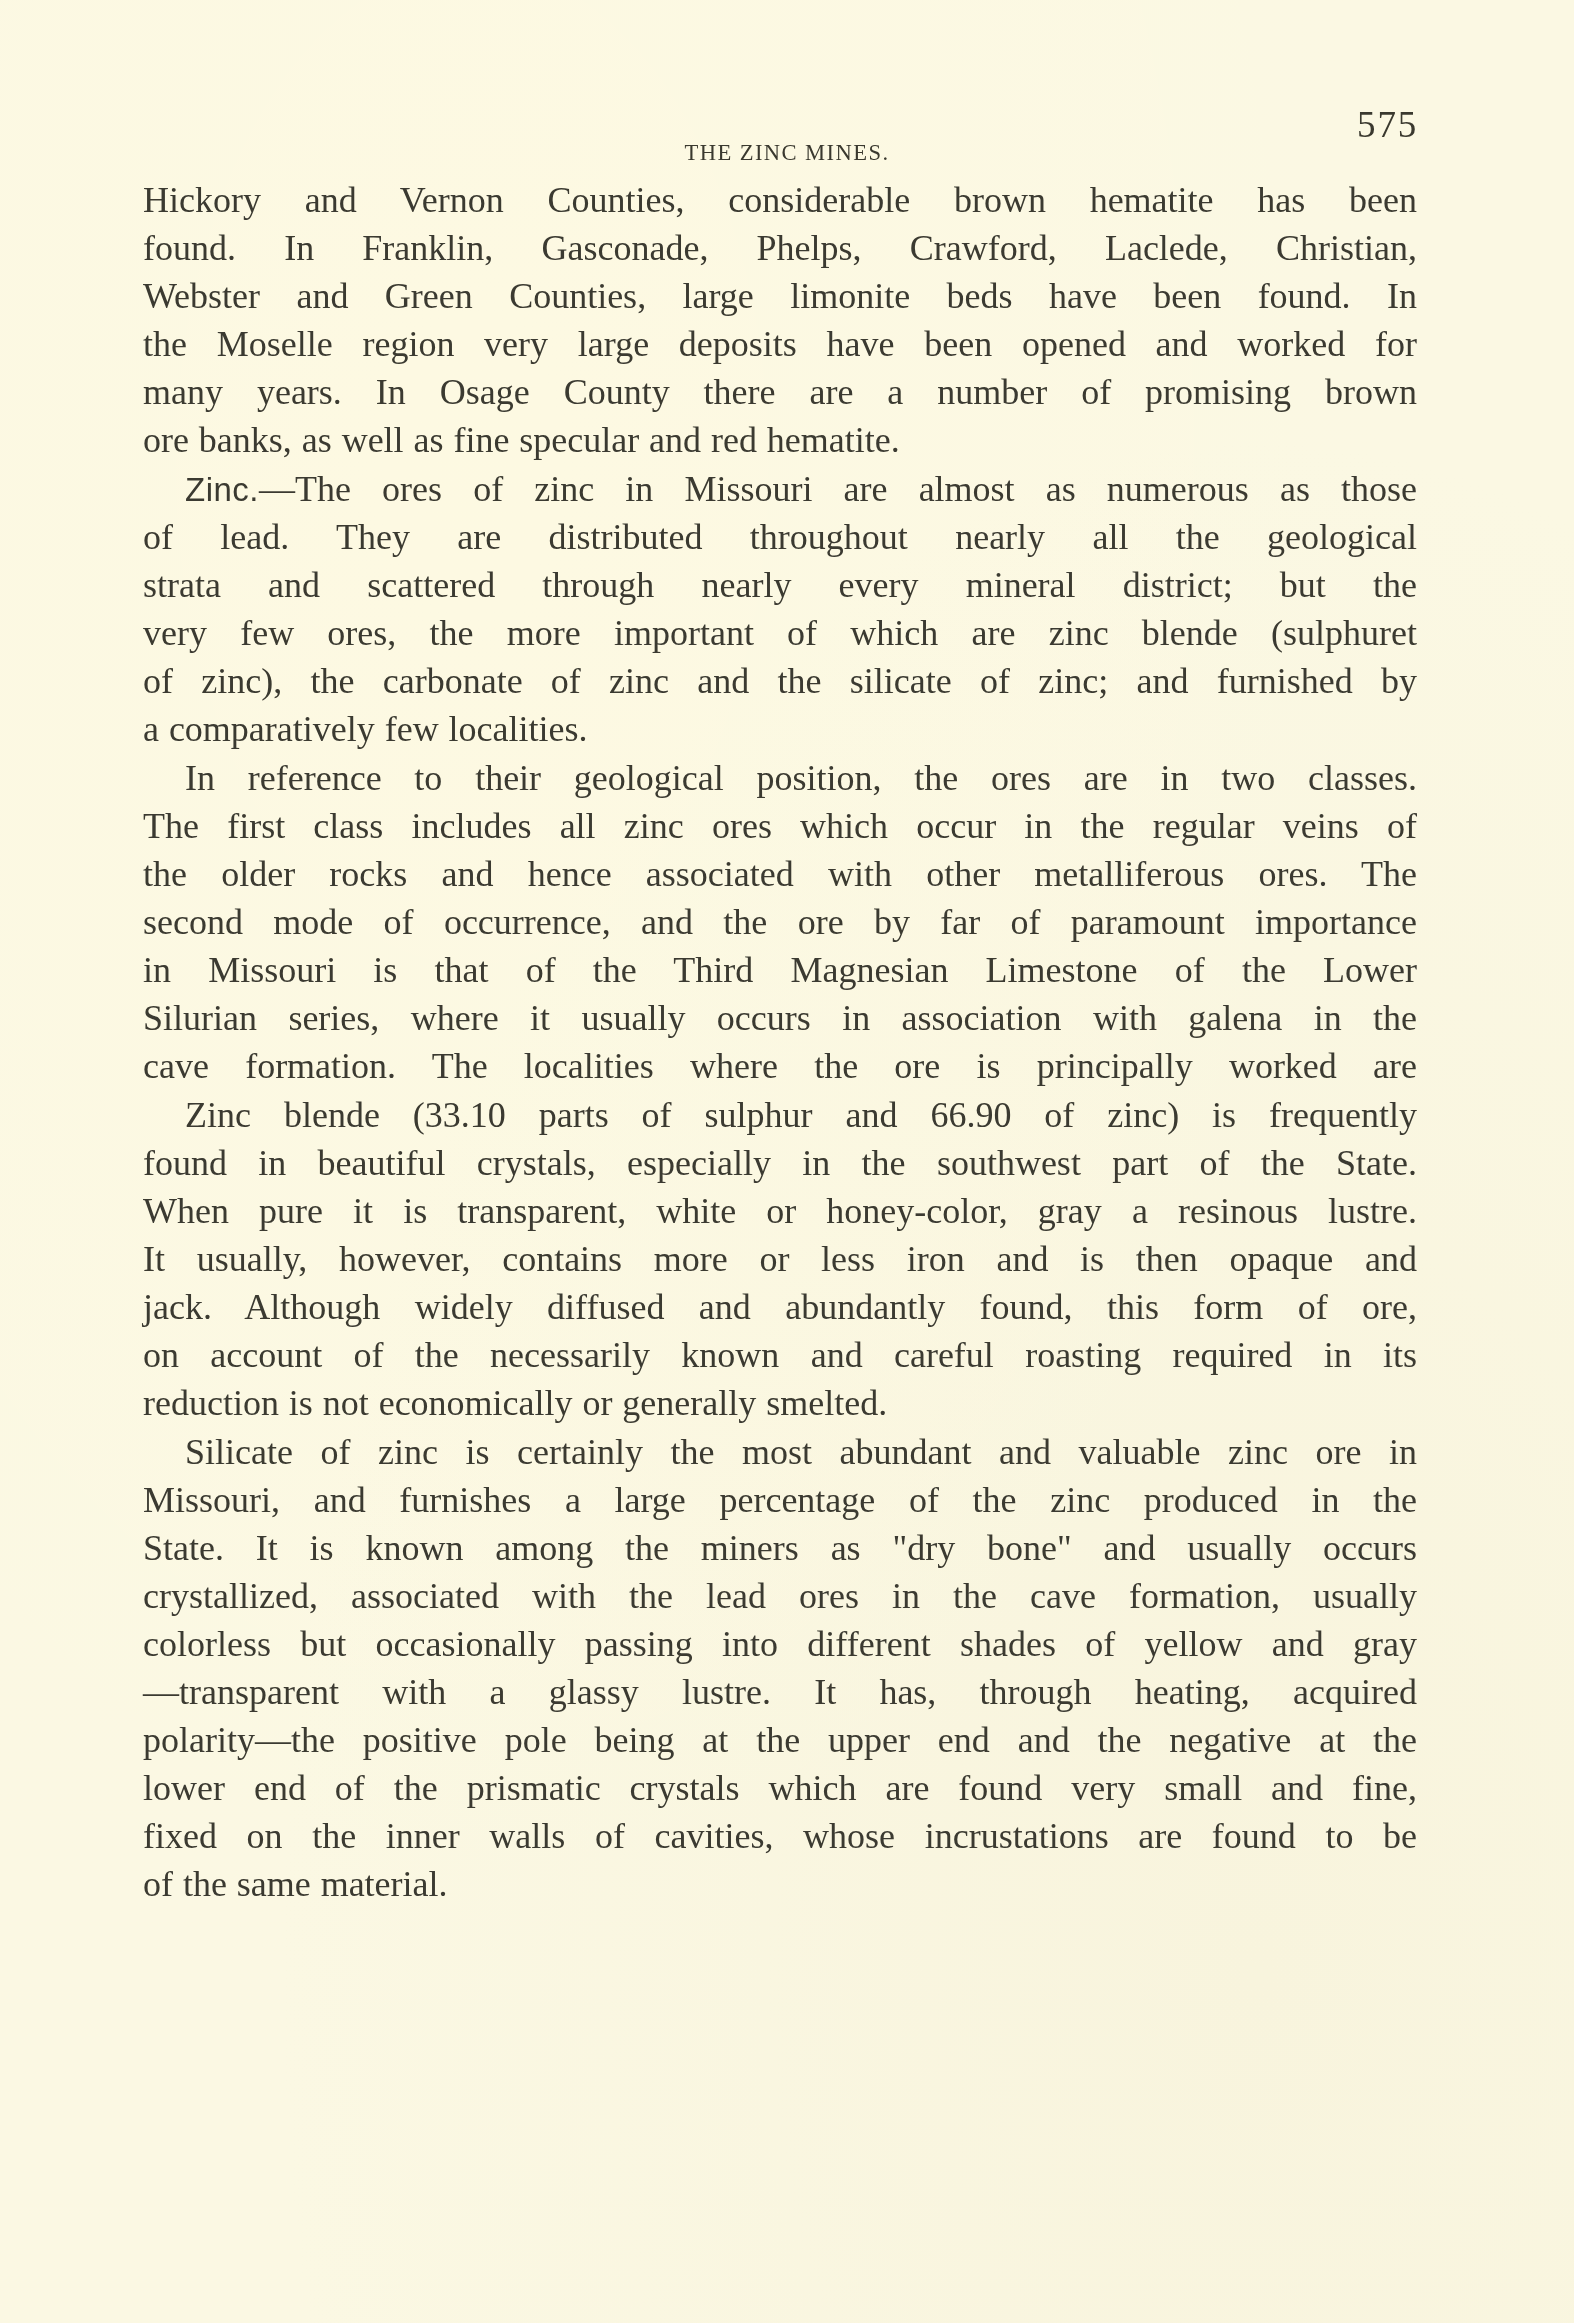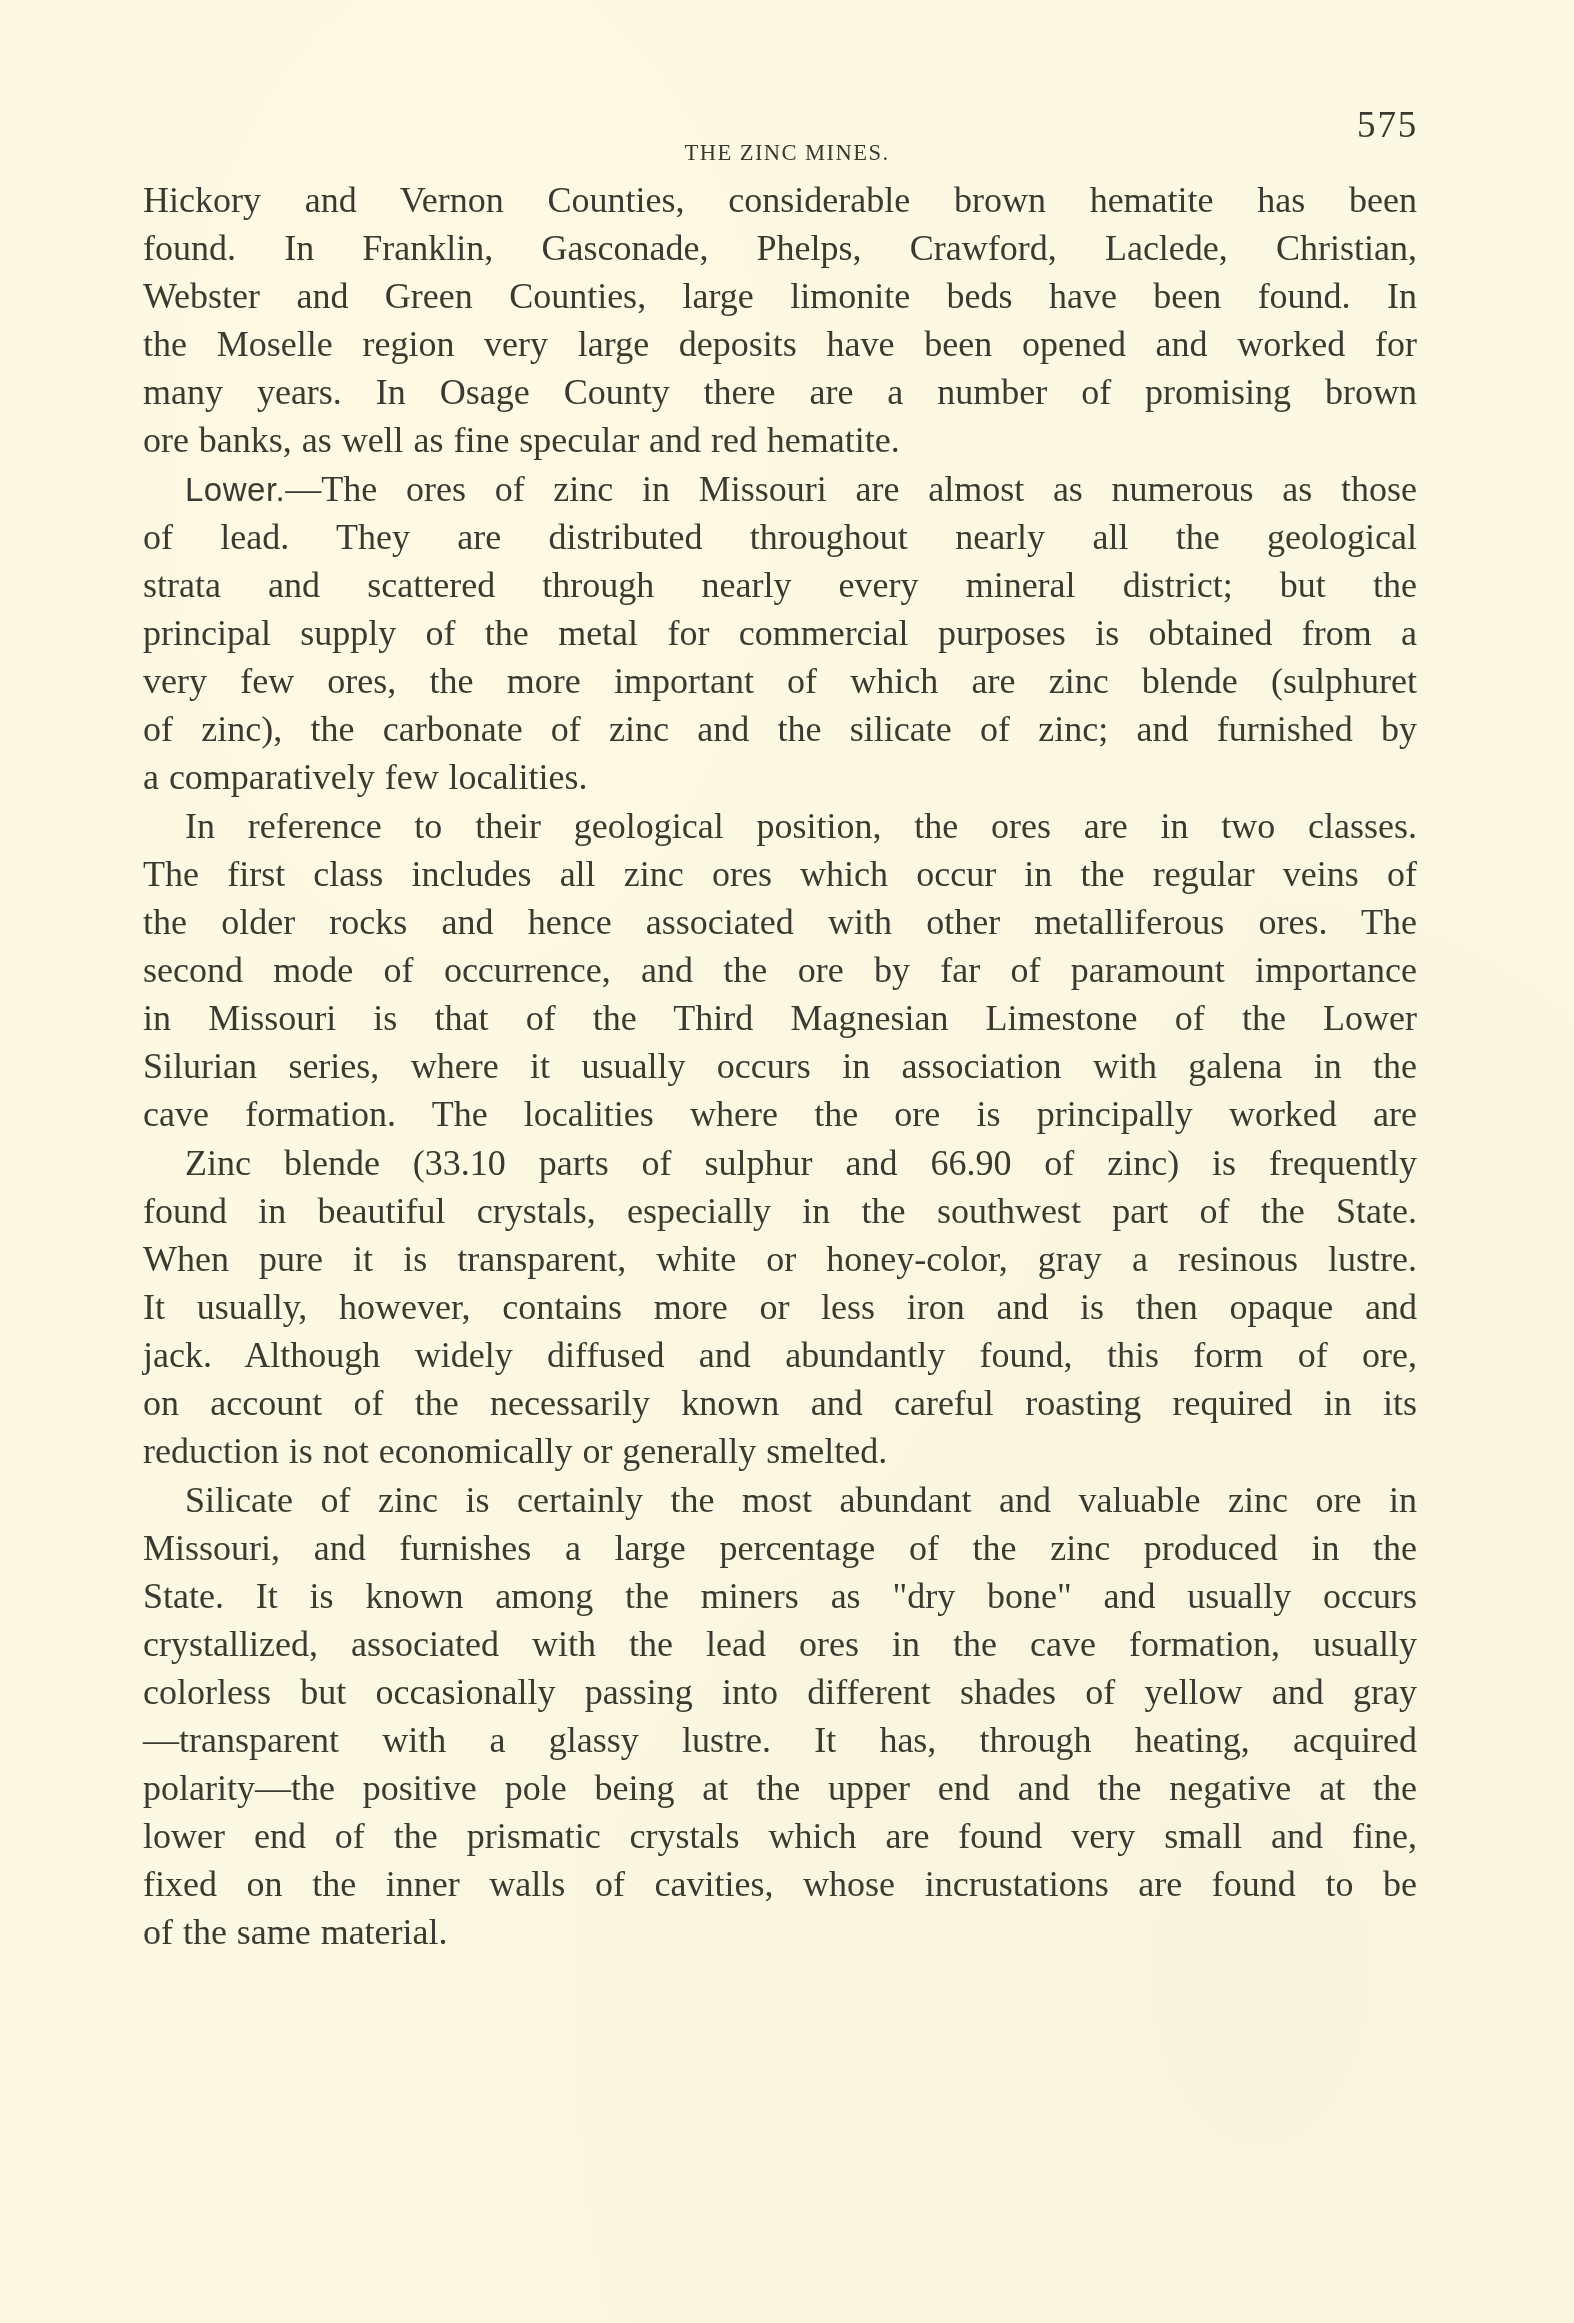--- a/index.html
+++ b/index.html
@@ -99,24 +99,23 @@
   <div class="body-text" id="body-text">
       <div class="paragraph">
         <span class="line"><span>Hickory and Vernon Counties, considerable brown hematite has been</span></span>
         <span class="line"><span>found.  In Franklin, Gasconade, Phelps, Crawford, Laclede, Christian,</span></span>
         <span class="line"><span>Webster and Green Counties, large limonite beds have been found.  In</span></span>
         <span class="line"><span>the Moselle region very large deposits have been opened and worked for</span></span>
         <span class="line"><span>many years.  In Osage County there are a number of promising brown</span></span>
         <span class="line last"><span>ore banks, as well as fine specular and red hematite.</span></span>
       </div>
       <div class="paragraph">
-        <span class="line indent"><span class="runin">Lower.</span><span>—The ores of zinc in Missouri are almost as numerous as those</span></span>
+        <span class="line indent"><span class="runin">Zinc.</span><span>—The ores of zinc in Missouri are almost as numerous as those</span></span>
         <span class="line"><span>of lead.  They are distributed throughout nearly all the geological</span></span>
         <span class="line"><span>strata and scattered through nearly every mineral district; but the</span></span>
-        <span class="line"><span>principal supply of the metal for commercial purposes is obtained from a</span></span>
         <span class="line"><span>very few ores, the more important of which are zinc blende (sulphuret</span></span>
         <span class="line"><span>of zinc), the carbonate of zinc and the silicate of zinc; and furnished by</span></span>
         <span class="line last"><span>a comparatively few localities.</span></span>
       </div>
       <div class="paragraph">
         <span class="line indent"><span>In reference to their geological position, the ores are in two classes.</span></span>
         <span class="line"><span>The first class includes all zinc ores which occur in the regular veins of</span></span>
         <span class="line"><span>the older rocks and hence associated with other metalliferous ores.  The</span></span>
         <span class="line"><span>second mode of occurrence, and the ore by far of paramount importance</span></span>
         <span class="line"><span>in Missouri is that of the Third Magnesian Limestone of the Lower</span></span>

